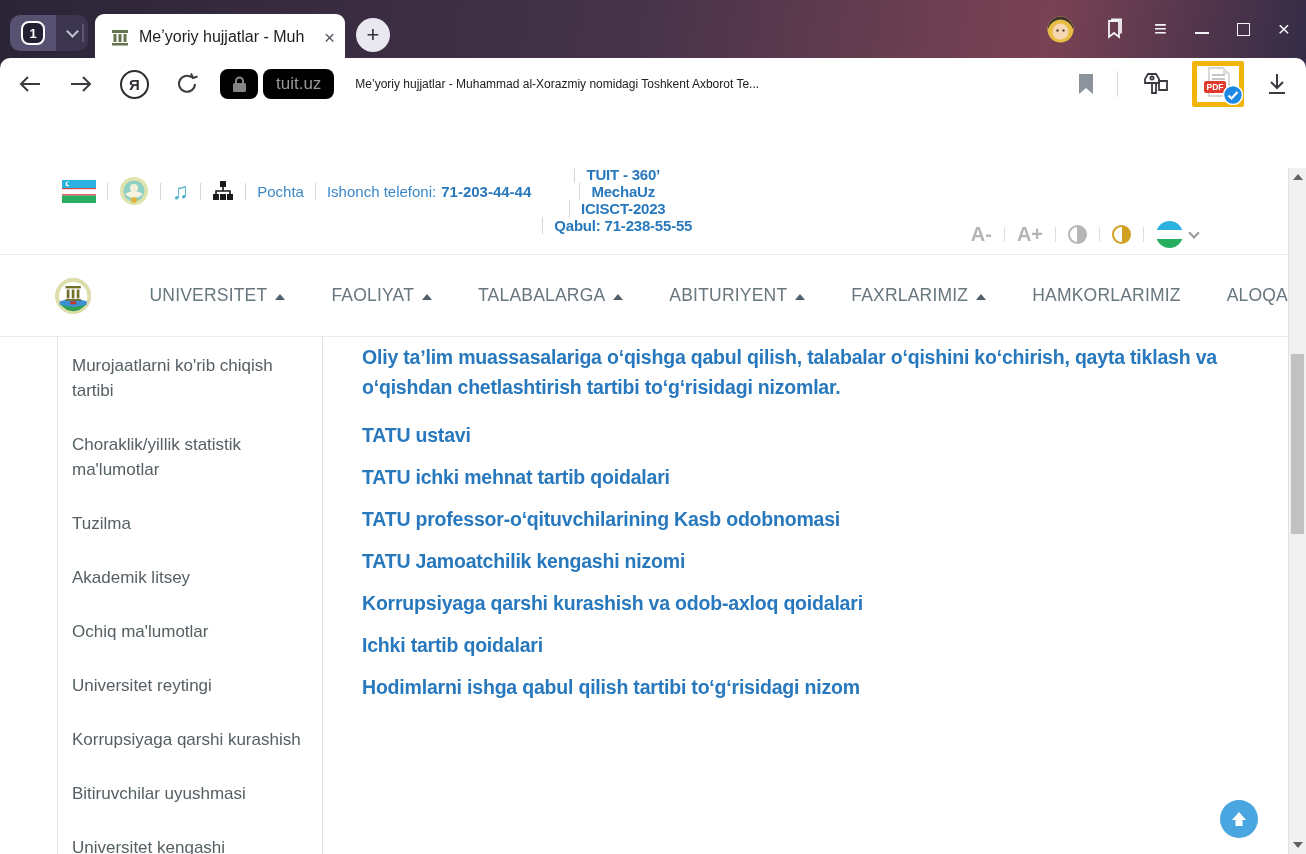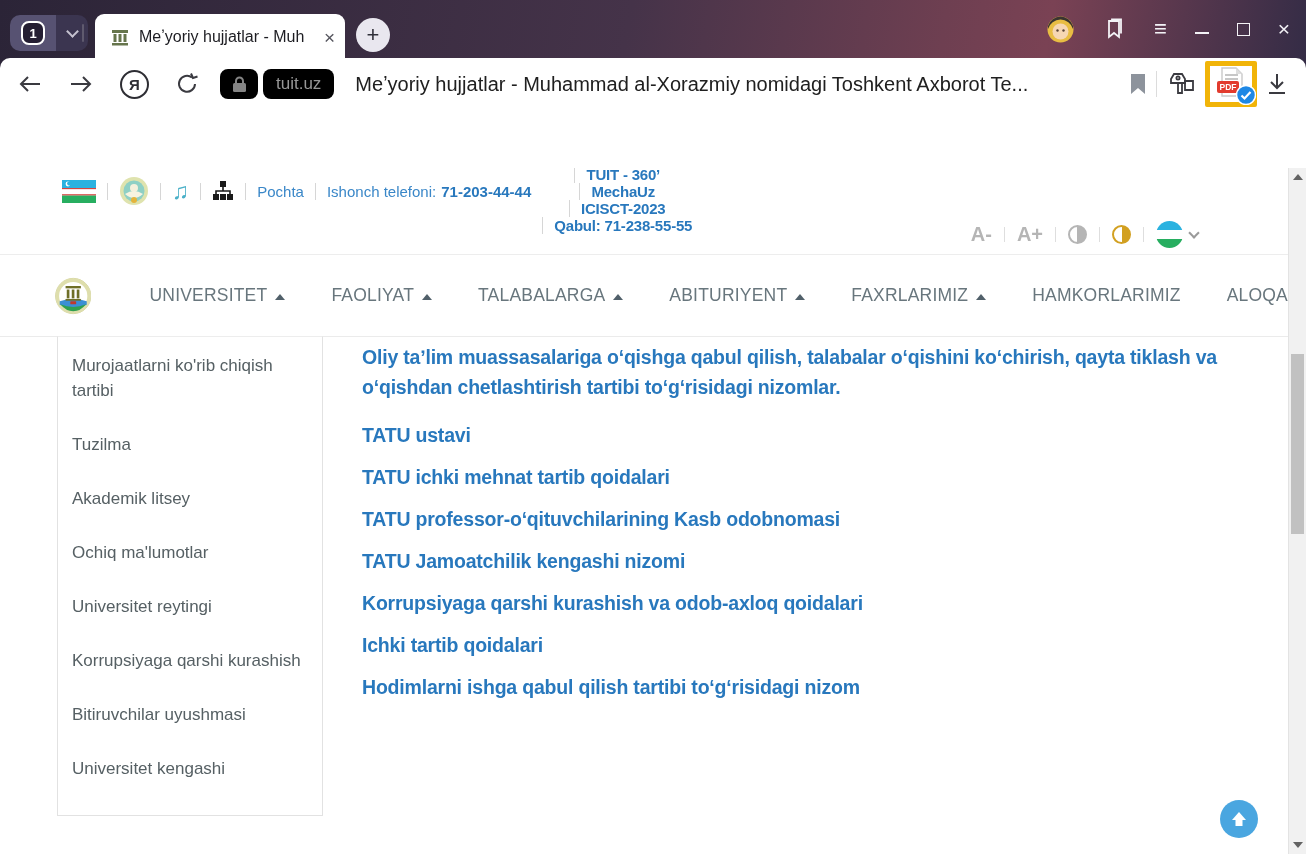--- a/index.html
+++ b/index.html
@@ -33,23 +33,23 @@
   
   .chrome-body { position:absolute; top:58px; left:0; right:0; bottom:0; background:#fff;
     border-radius:10px 10px 0 0; }
   .toolbar { height:52px; display:flex; align-items:center; padding:0 18px; gap:0; }
   .gap26 { margin-right:27px; } .gap20 { margin-right:20px; }
   .ya-circle { width:29px; height:29px; border:2px solid #2e2e34; border-radius:50%;
     display:flex; align-items:center; justify-content:center; font-size:15px; font-weight:bold; color:#2e2e34; }
   .pill { height:30px; background:#000000; border-radius:8px; display:flex; align-items:center; }
   .lock-pill { width:38px; justify-content:center; margin-right:5px; }
   .url-pill { padding:0 13px; font-size:17px; color:#979797; margin-right:21px; }
-  .omni-title { font-size:20px; color:#202020; white-space:nowrap; overflow:hidden;
+  .omni-title { font-size:12px; color:#202020; white-space:nowrap; overflow:hidden;
     text-overflow:ellipsis; max-width:700px; flex:1; }
-  .t-right { display:flex; align-items:center; margin-left:auto; gap:9px;justify-content:center; }
+  .t-right { display:flex; align-items:center; margin-left:auto; gap:22px;justify-content:center; }
   .vsep { width:1px; height:26px; background:#dcdcdc; }
   .pdf-box { width:52px; height:46px; border:5px solid #f1b408; background:#fff; border-radius:2px;
     position:relative; display:flex; align-items:center; justify-content:center; }
 
   
   .page { position:absolute; top:110px; left:0; right:18px; bottom:0; background:#fff; overflow:hidden; }
   .site-header { padding-top:6px; border-bottom:1px solid #ededed; }
   .hrow1 { display:flex; align-items:center; padding-left:62px; height:34px; font-size:15px; }
   .hrow1 .s { width:1px; height:17px; background:#d6d6d6; margin:0 11px; }
   .lnk { color:#3a87c8; cursor:pointer; }
@@ -331,20 +331,21 @@
 
             </div>
           </div>
       </div>
 
       <div class="content-wrap">
         <div class="sidebar">
 
             <div class="sidebar-item">Murojaatlarni ko'rib chiqish tartibi</div>
 
+            <div class="sidebar-item">Choraklik/yillik statistik ma'lumotlar</div>
 
             <div class="sidebar-item">Tuzilma</div>
 
             <div class="sidebar-item">Akademik litsey</div>
 
             <div class="sidebar-item">Ochiq ma'lumotlar</div>
 
             <div class="sidebar-item">Universitet reytingi</div>
 
             <div class="sidebar-item">Korrupsiyaga qarshi kurashish</div>

